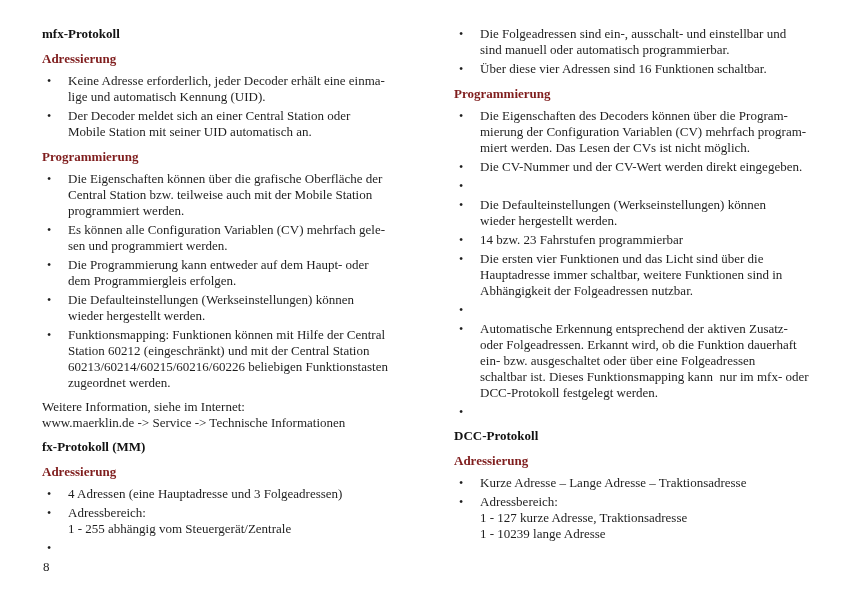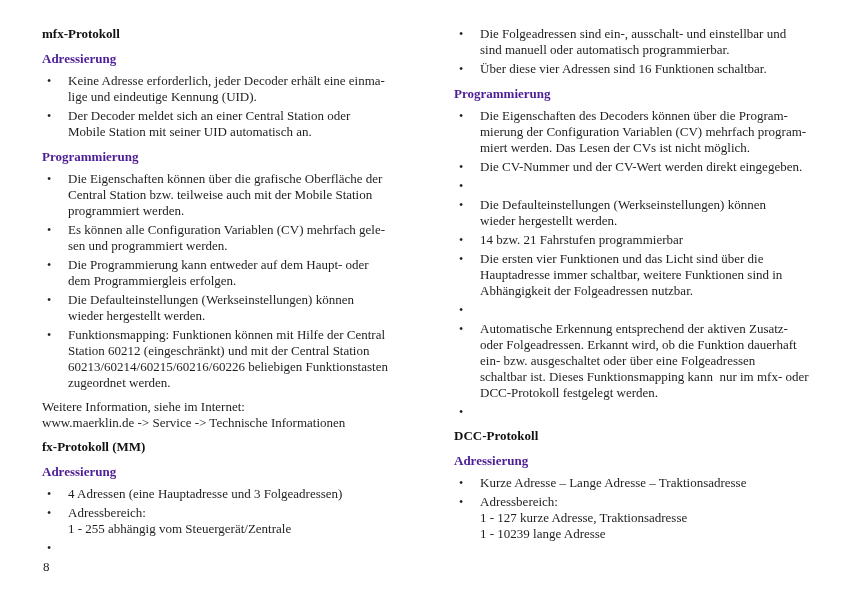--- a/index.html
+++ b/index.html
@@ -27,21 +27,21 @@
 
   .title {
     font-weight: 700;
     color: #121212;
     margin: 8px 0 0 0;
     white-space: pre;
   }
   .col .title:first-child { margin-top: 0; }
   .heading {
     font-weight: 700;
-    color: #4c1d95;
+    color: #7f1d1d;
     margin: 9px 0 6px 0;
     white-space: pre;
   }
   .bullet {
     display: flex;
     margin: 0 0 3px 0;
   }
   .dot {
     flex: none;
     width: 26px;
@@ -62,21 +62,21 @@
 </head>
 <body>
 
 <div class="page">
   <div class="col col-left">
       <div class="title">mfx-Protokoll</div>
       <div class="heading">Adressierung</div>
       <div class="bullet">
         <span class="dot">•</span>
         <span class="btxt">Keine Adresse erforderlich, jeder Decoder erhält eine einma-
-lige und eindeutige Kennung (UID).</span>
+lige und automatisch Kennung (UID).</span>
       </div>
       <div class="bullet">
         <span class="dot">•</span>
         <span class="btxt">Der Decoder meldet sich an einer Central Station oder
 Mobile Station mit seiner UID automatisch an.</span>
       </div>
       <div class="heading">Programmierung</div>
       <div class="bullet">
         <span class="dot">•</span>
         <span class="btxt">Die Eigenschaften können über die grafische Oberfläche der
@@ -147,21 +147,21 @@
       <div class="bullet">
         <span class="dot">•</span>
       </div>
       <div class="bullet">
         <span class="dot">•</span>
         <span class="btxt">Die Defaulteinstellungen (Werkseinstellungen) können
 wieder hergestellt werden.</span>
       </div>
       <div class="bullet">
         <span class="dot">•</span>
-        <span class="btxt">14 bzw. 21 Fahrstufen programmierbar</span>
+        <span class="btxt">14 bzw. 23 Fahrstufen programmierbar</span>
       </div>
       <div class="bullet">
         <span class="dot">•</span>
         <span class="btxt">Die ersten vier Funktionen und das Licht sind über die
 Hauptadresse immer schaltbar, weitere Funktionen sind in
 Abhängigkeit der Folgeadressen nutzbar.</span>
       </div>
       <div class="bullet">
         <span class="dot">•</span>
       </div>

